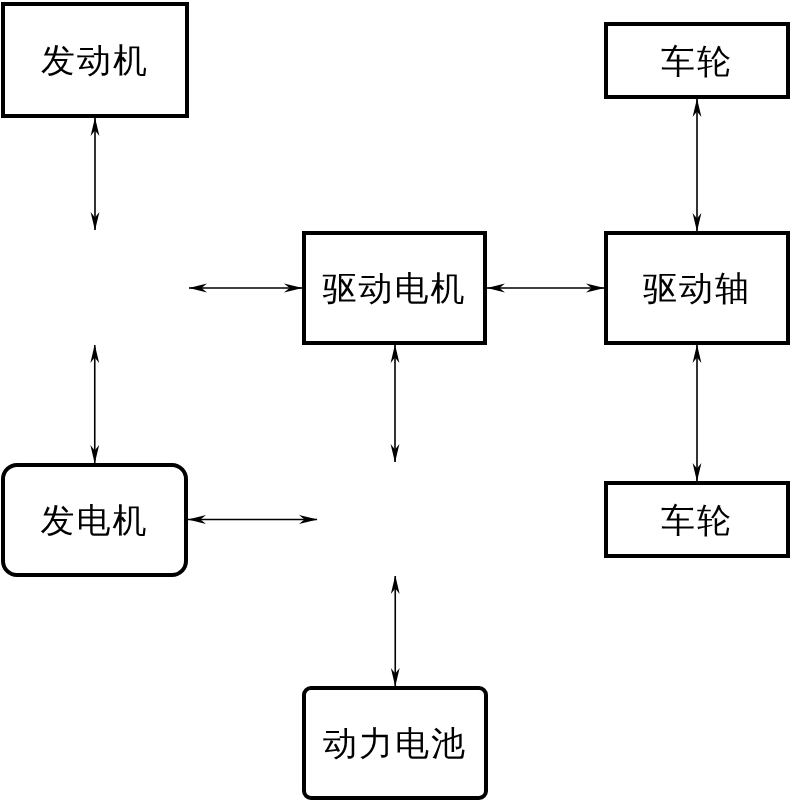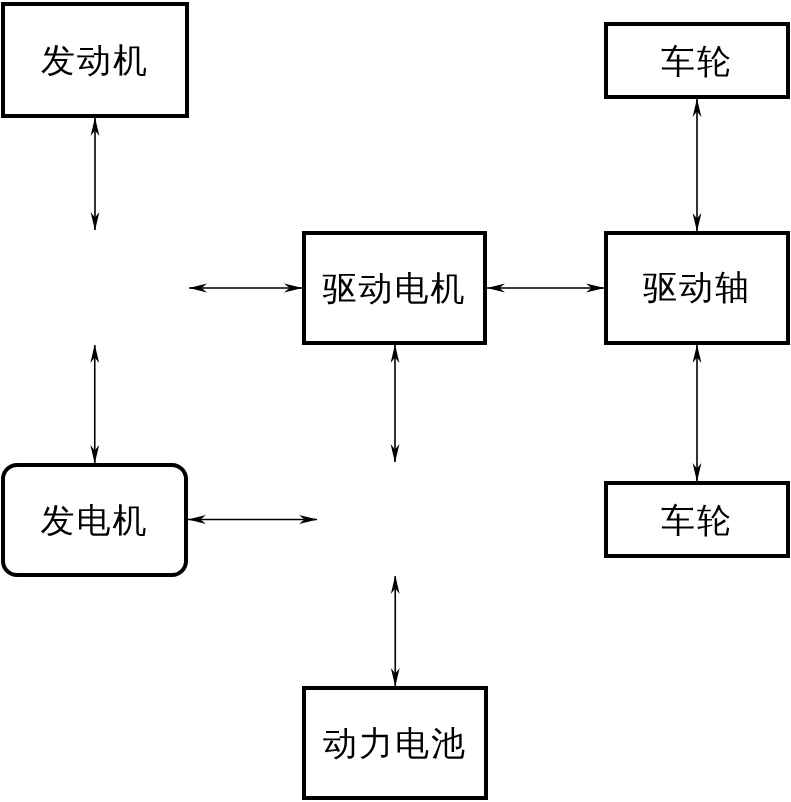--- a/index.html
+++ b/index.html
@@ -34,23 +34,23 @@
     font-size: 34px;
     line-height: 40px;
     white-space: pre-line;
     letter-spacing: 2px;
   }
   
   #n-engine        { left: 1px;   top: 2px;   width: 188px; height: 116px; }
   #n-planetary     { left: 1px;   top: 230px; width: 188px; height: 115px; }
   #n-generator     { left: 1px;   top: 463px; width: 187px; height: 114px; border-radius: 16px; }
   #n-drive-motor   { left: 302px; top: 231px; width: 185px; height: 114px; }
-  #n-battery       { left: 302px; top: 686px; width: 186px; height: 114px; }
+  #n-battery       { left: 302px; top: 686px; width: 186px; height: 114px; border-radius: 9px; }
   #n-wheel-top     { left: 604px; top: 22px;  width: 186px; height: 77px;  }
-  #n-drive-shaft   { left: 604px; top: 231px; width: 186px; height: 114px; font-family: Liberation Serif, serif; }
+  #n-drive-shaft   { left: 604px; top: 231px; width: 186px; height: 114px; }
   #n-wheel-bottom  { left: 604px; top: 481px; width: 186px; height: 77px;  }
   #n-inverter      { left: 317px; top: 462px; width: 157px; height: 114px; background: transparent; }
   #n-inverter svg.diamond-shape {
     position: absolute;
     left: 0; top: 0;
   }
   #n-inverter .node-label { position: relative; }
 </style>
 </head>
 <body>

